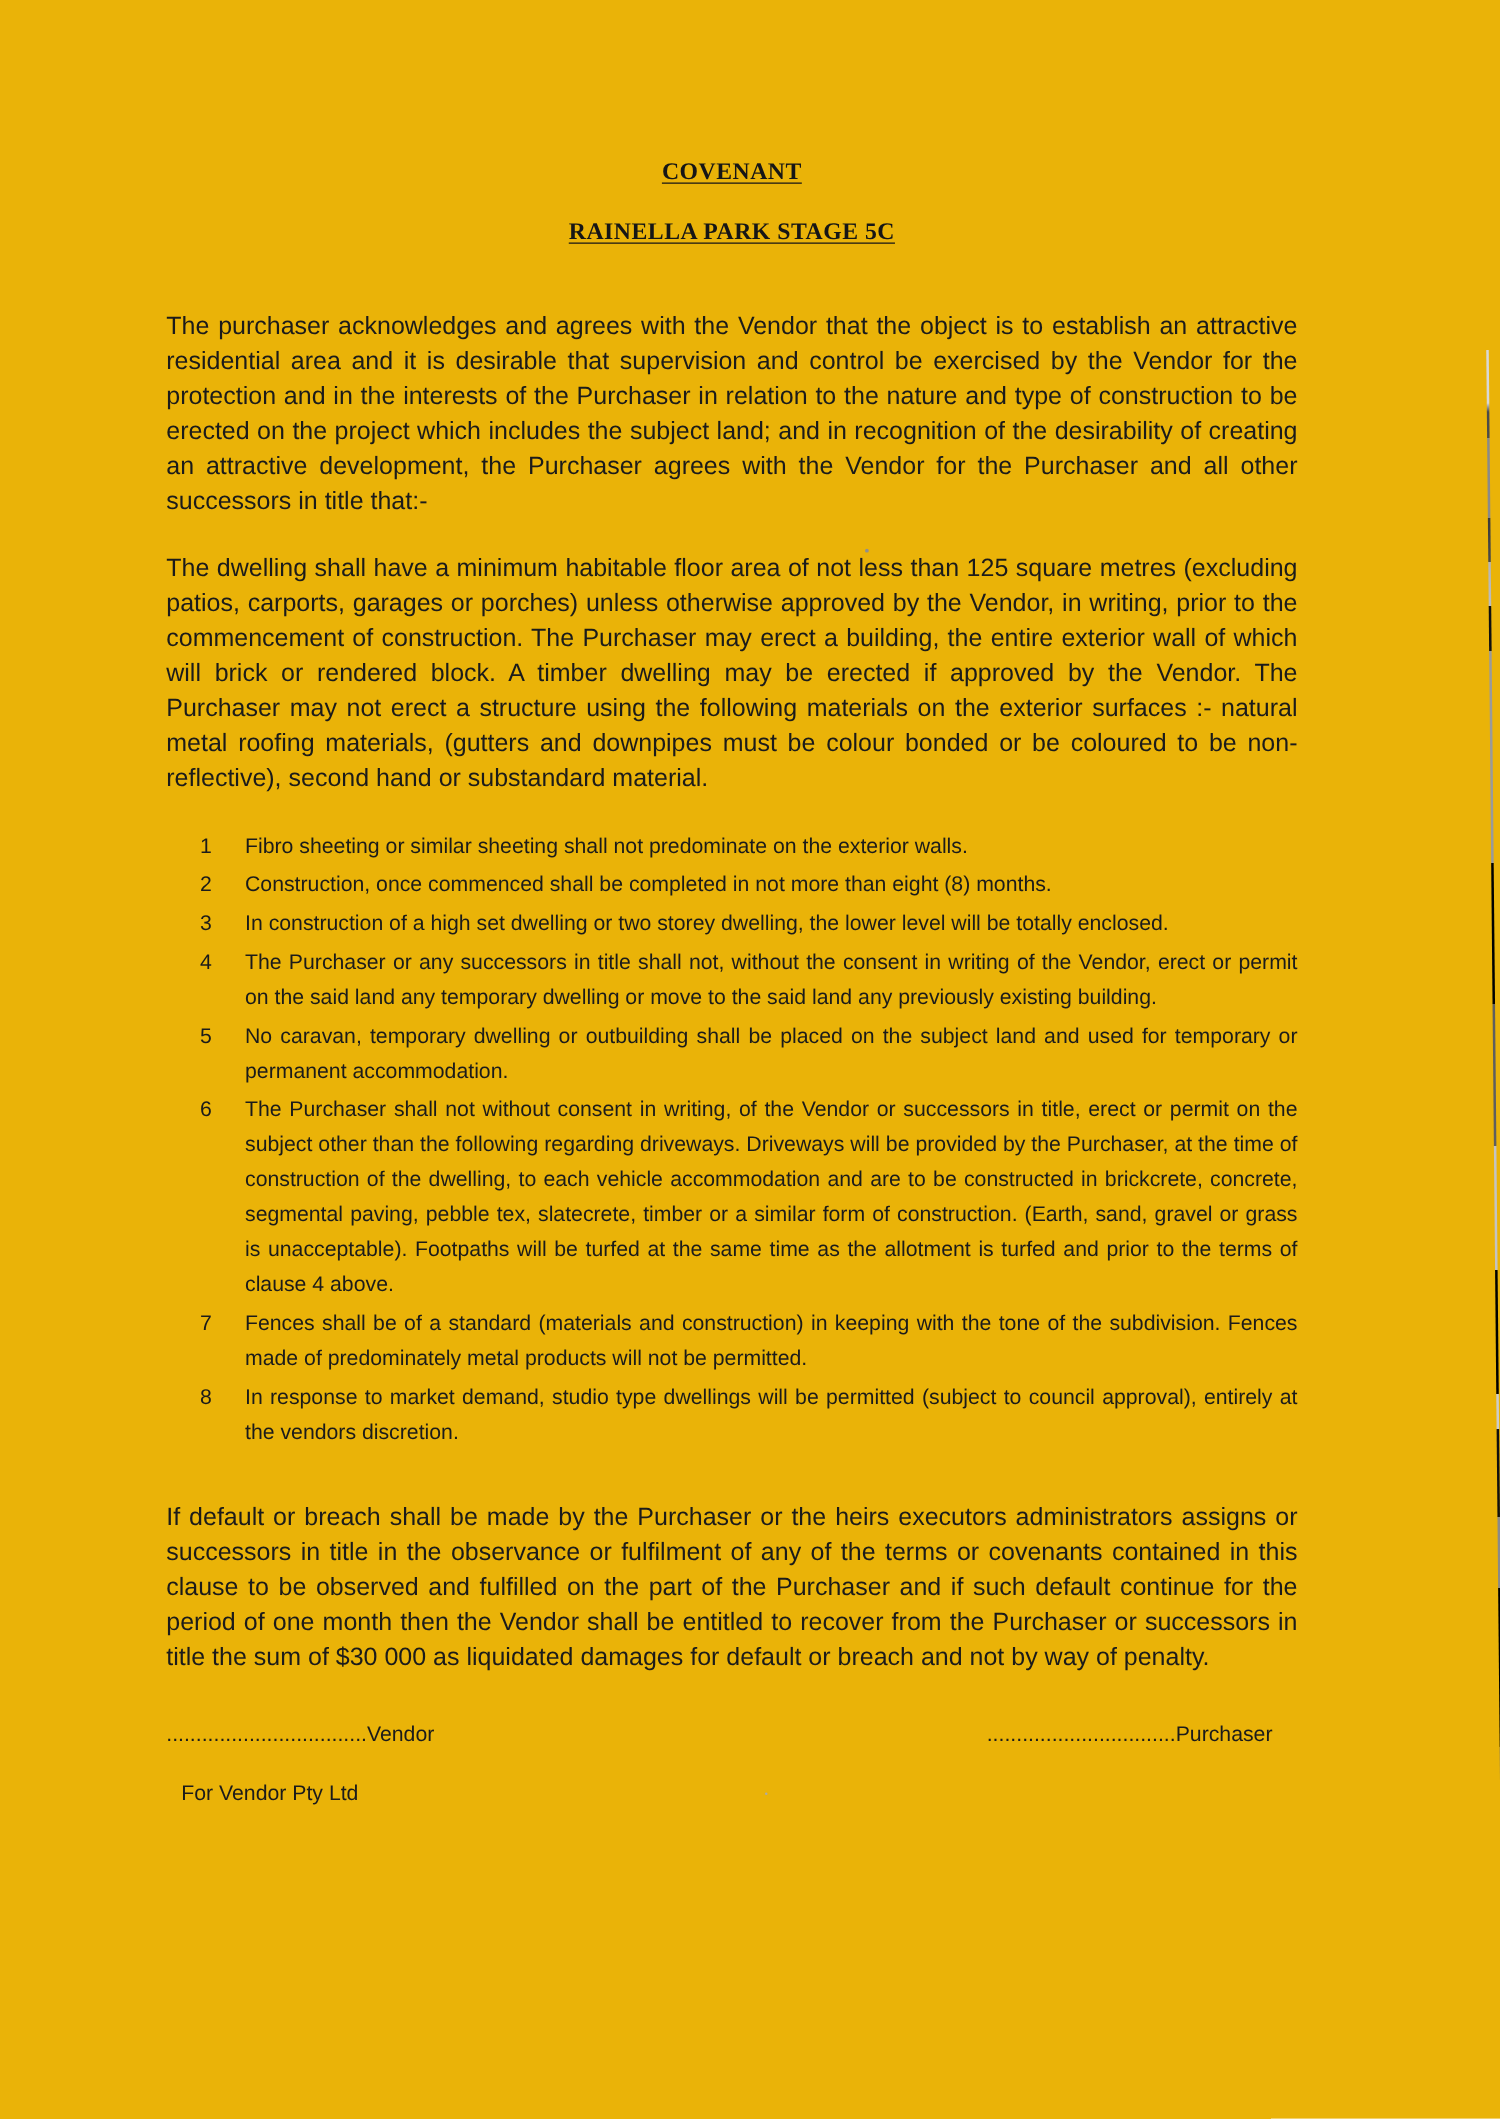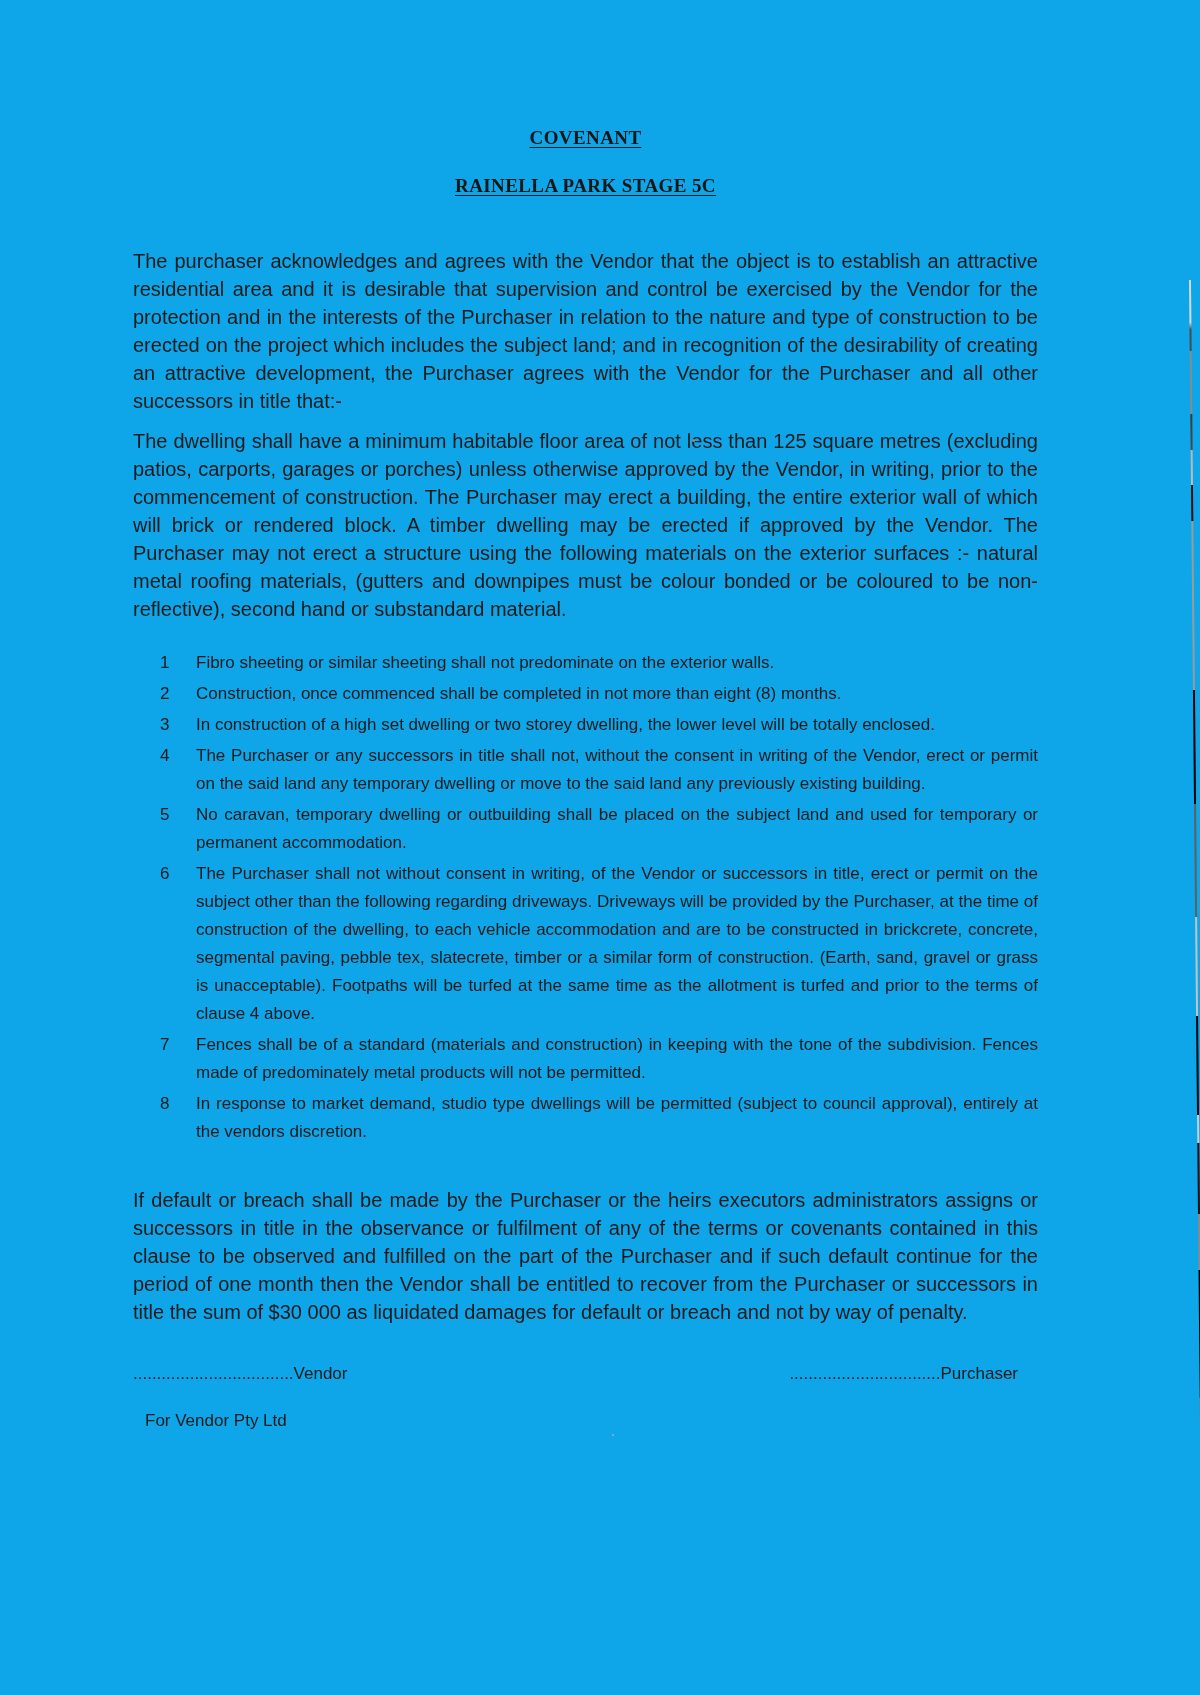--- a/index.html
+++ b/index.html
@@ -1,19 +1,19 @@
 <!DOCTYPE html>
 <html><head>
 <meta charset="utf-8">
 <style>
   html,body{margin:0;padding:0;background:#ffffff;}
   .page{
     position:relative;
     width:1200px;height:1695px;
-    background:#0ea5e9;
+    background:#eab308;
     overflow:hidden;
     font-family:"Liberation Sans", sans-serif;
     color:#1b1b1b;
   }
   .content{
     position:absolute;
     left:133px;top:0;
     width:905px;
     padding-top:127px;
   }
@@ -29,21 +29,21 @@
     color:#161616;
   }
   .heading.h3{margin-bottom:0;}
   .para{
     font-size:20px;
     line-height:28px;
     text-align:justify;
     margin:0;
   }
   .para.intro{margin-top:50px;}
-  .para.dwelling{margin-top:12px;}
+  .para.dwelling{margin-top:26px;}
   .para.default{margin-top:40px;}
   .clauses{margin-top:26px;}
   .clause{
     display:flex;
     align-items:flex-start;
     margin-bottom:3px;
   }
   .clause-num{
     flex:0 0 36px;
     margin-left:27px;

